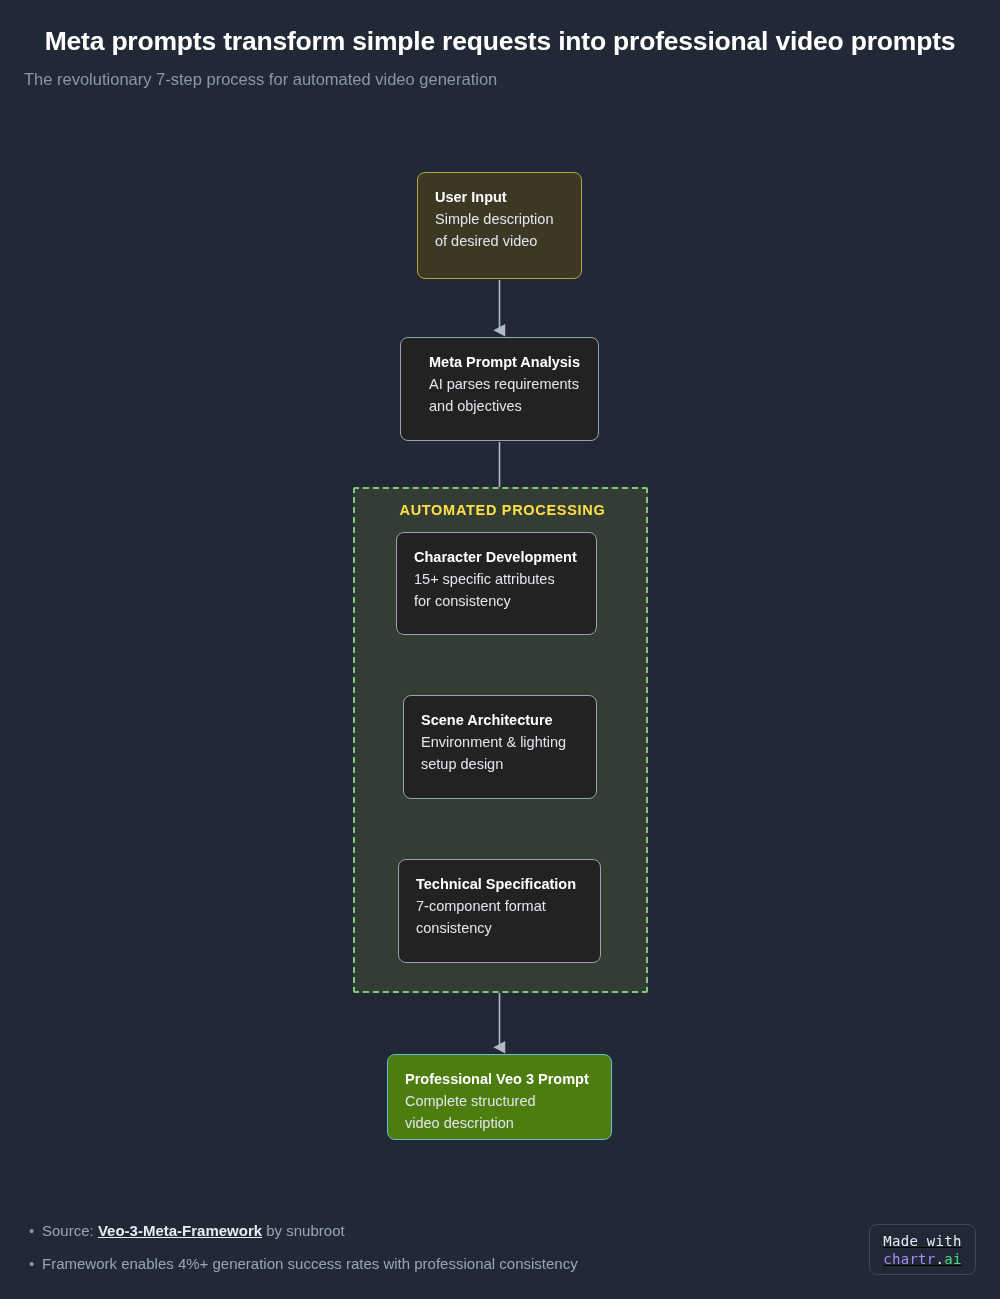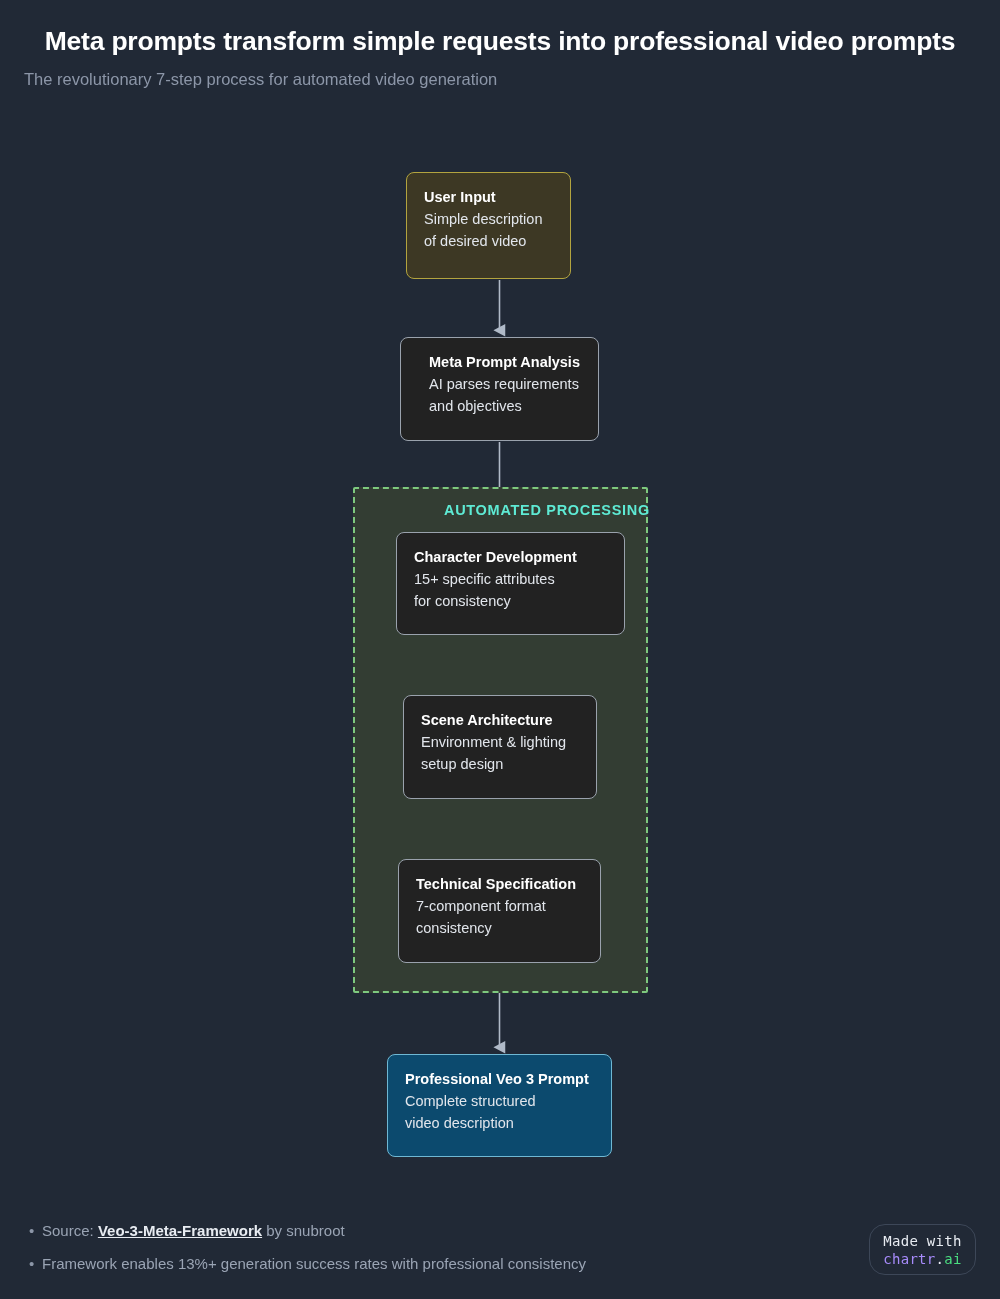--- a/index.html
+++ b/index.html
@@ -56,24 +56,24 @@
     background: #333d33;
     border: 2px dashed #7ec97e;
     border-radius: 2px;
   }
 
   .group-label {
     position: absolute;
     left: 0;
     top: 13px;
     width: 295px;
-    text-align: right;
+    text-align: center;
     font-size: 14.5px;
     font-weight: bold;
-    color: #5eead4;
+    color: #fde047;
     letter-spacing: 0.7px;
   }
 
   
   .node {
     position: absolute;
     border-radius: 8px;
     padding: 14px 16px 15px 17px;
   }
 
@@ -87,59 +87,59 @@
 
   .node-desc {
     font-size: 14.5px;
     font-weight: normal;
     color: #e2e6ec;
     line-height: 22px;
   }
 
   
   .node-user-input {
-    left: 406px; top: 172px;
+    left: 417px; top: 172px;
     width: 165px; height: 107px;
     background: #3d3824;
     border: 1.6px solid #b3a43f;
   }
 
   .node-meta-analysis {
     left: 400px; top: 337px;
     width: 199px; height: 104px;
     background: #222222;
     border: 1.6px solid #9aa2ad;
     padding-left: 28px;
   }
 
   .node-character {
     left: 396px; top: 532px;
-    width: 229px; height: 103px;
+    width: 201px; height: 103px;
     background: #222222;
     border: 1.6px solid #9aa2ad;
   }
 
   .node-scene {
     left: 403px; top: 695px;
     width: 194px; height: 104px;
     background: #222222;
     border: 1.6px solid #9aa2ad;
   }
 
   .node-technical {
     left: 398px; top: 859px;
     width: 203px; height: 104px;
     background: #222222;
     border: 1.6px solid #9aa2ad;
   }
 
   .node-veo-prompt {
     left: 387px; top: 1054px;
-    width: 225px; height: 103px;
-    background: #0c4a6e;
+    width: 225px; height: 86px;
+    background: #4d7c0f;
     border: 1.6px solid #6fb8d4;
   }
 
   
   .footer {
     position: absolute;
     left: 24px;
     top: 1220px;
     width: 760px;
   }
@@ -173,27 +173,28 @@
   }
 
   
   .badge {
     position: absolute;
     left: 869px;
     top: 1224px;
     width: 107px;
     height: 51px;
     border: 1px solid #3d4758;
-    border-radius: 16px;
+    border-radius: 8px;
     background: #212936;
     display: flex;
     flex-direction: column;
     align-items: center;
     justify-content: center;
     font-family: "DejaVu Sans Mono", monospace;
+    text-decoration: underline;
   }
 
   .badge-line1 {
     font-size: 14px;
     color: #e8ecf2;
     letter-spacing: 0.3px;
     line-height: 18px;
   }
 
   .badge-line2 {
@@ -276,21 +277,21 @@
 
   <div class="footer">
 
     <div class="foot-row">
       <span class="bullet">•</span>
       <span class="foot-text"><span>Source: </span><span class="foot-link">Veo-3-Meta-Framework</span><span> by snubroot</span></span>
     </div>
 
     <div class="foot-row">
       <span class="bullet">•</span>
-      <span class="foot-text">Framework enables 13%+ generation success rates with professional consistency</span>
+      <span class="foot-text">Framework enables 4%+ generation success rates with professional consistency</span>
     </div>
 
   </div>
 
   <div class="badge">
     <div class="badge-line1">Made with</div>
     <div class="badge-line2"><span class="badge-brand">chartr</span><span class="badge-dot">.</span><span class="badge-tld">ai</span></div>
   </div>
 
 </div>

